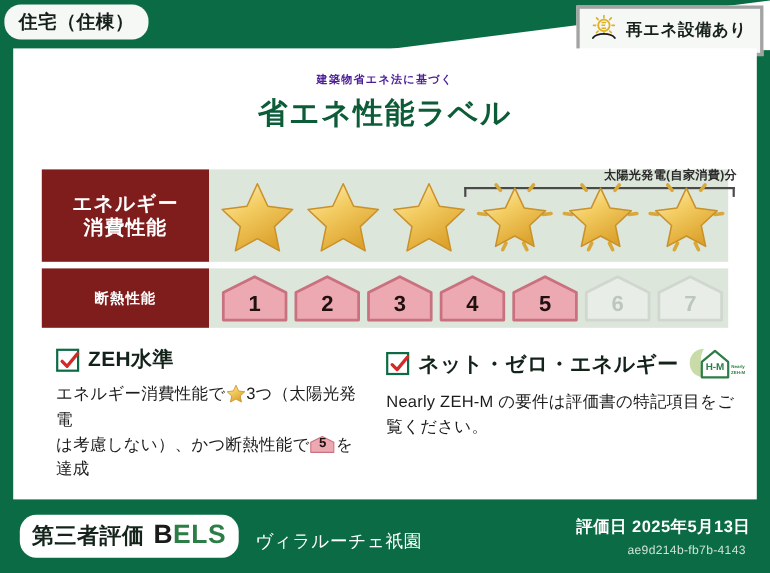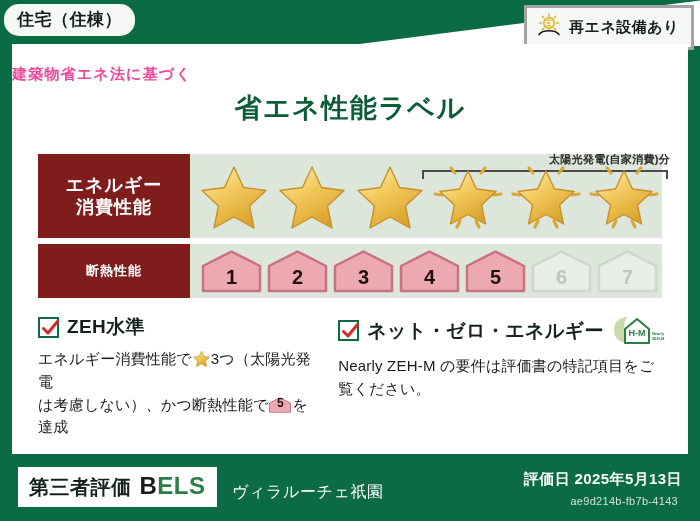--- a/index.html
+++ b/index.html
@@ -40,21 +40,21 @@
   #renew-badge .lbl { font-size:15px; font-weight:bold; color:#16201b; white-space:nowrap; letter-spacing:.5px;}
 
   
   #card {
     position:absolute; left:12px; top:44px; width:676px; height:410px;
     background:#ffffff;
   }
 
   
   #sub-title {
-    text-align:left; color:#ec4899; font-size:15px; font-weight:bold;
+    text-align:center; color:#4c1d95; font-size:10px; font-weight:bold;
     letter-spacing:1.2px; margin-top:21px;
   }
   #main-title {
     text-align:center; color:#0d5c38; font-size:27px; font-weight:bold;
     letter-spacing:1.5px; margin-top:6px;
   }
 
   
   .row { position:absolute; left:26px; width:624px; display:flex; }
   #row-energy { top:110px; height:84px; }
@@ -97,21 +97,21 @@
     display:flex; align-items:flex-end; justify-content:center;
     padding-bottom:4px;
     font-size:20px; font-weight:bold;
   }
   .house svg { position:absolute; left:0; top:0; }
   .house span { position:relative; z-index:2; }
   .house.on  span { color:#201010; }
   .house.off span { color:#bcc6bd; }
 
   
-  .claims { position:absolute; left:26px; top:270px; width:628px; display:flex; gap:18px; }
+  .claims { position:absolute; left:39px; top:270px; width:628px; display:flex; gap:18px; }
   .claim { flex:1; }
   .claim-head { display:flex; align-items:center; gap:8px; }
   .checkbox {
     width:21px; height:21px; border:2px solid #0c6b43; background:#fff;
     position:relative; flex:0 0 21px;
   }
   .checkbox svg { position:absolute; left:1px; top:0px; }
   .claim-title { font-size:19px; font-weight:bold; color:#13231a; letter-spacing:.4px; white-space:nowrap;}
   .claim-body {
     margin-top:8px; font-size:15px; color:#1b1b1b; line-height:1.52;
@@ -124,21 +124,21 @@
     font-size:12px; font-weight:bold; color:#201010; padding-bottom:1px;
   }
 
   
   #zehm-logo { width:54px; height:33px; position:relative; flex:0 0 54px;}
 
   
   #bels-badge {
     position:absolute; left:18px; bottom:14px;
     background:#ffffff; padding:5px 11px 6px 11px;
-    display:flex; align-items:baseline; gap:8px;
+    display:flex; align-items:baseline; gap:8px;border-radius:15px;
   }
   #bels-badge .jp { font-size:20px; font-weight:bold; color:#14241b; letter-spacing:.5px;}
   #bels-badge .bels { font-size:24px; font-weight:bold; letter-spacing:.5px;}
   #bels-badge .bels .b1{color:#1a1a1a;} #bels-badge .bels .b2{color:#2c7d46;}
   #building-name {
     position:absolute; left:232px; bottom:18px;
     color:#ffffff; font-size:16px; letter-spacing:.6px; white-space:nowrap;
   }
   #eval-date {
     position:absolute; right:18px; bottom:32px;

